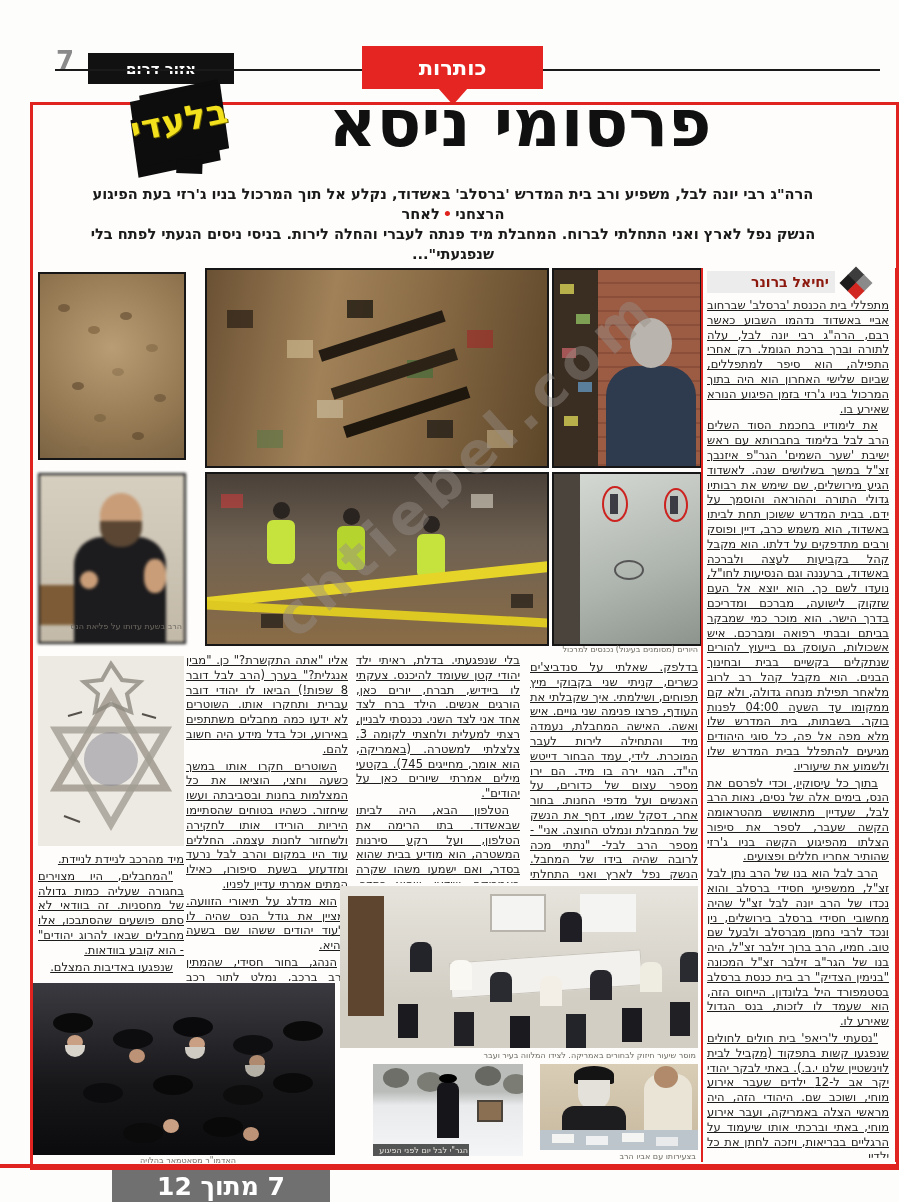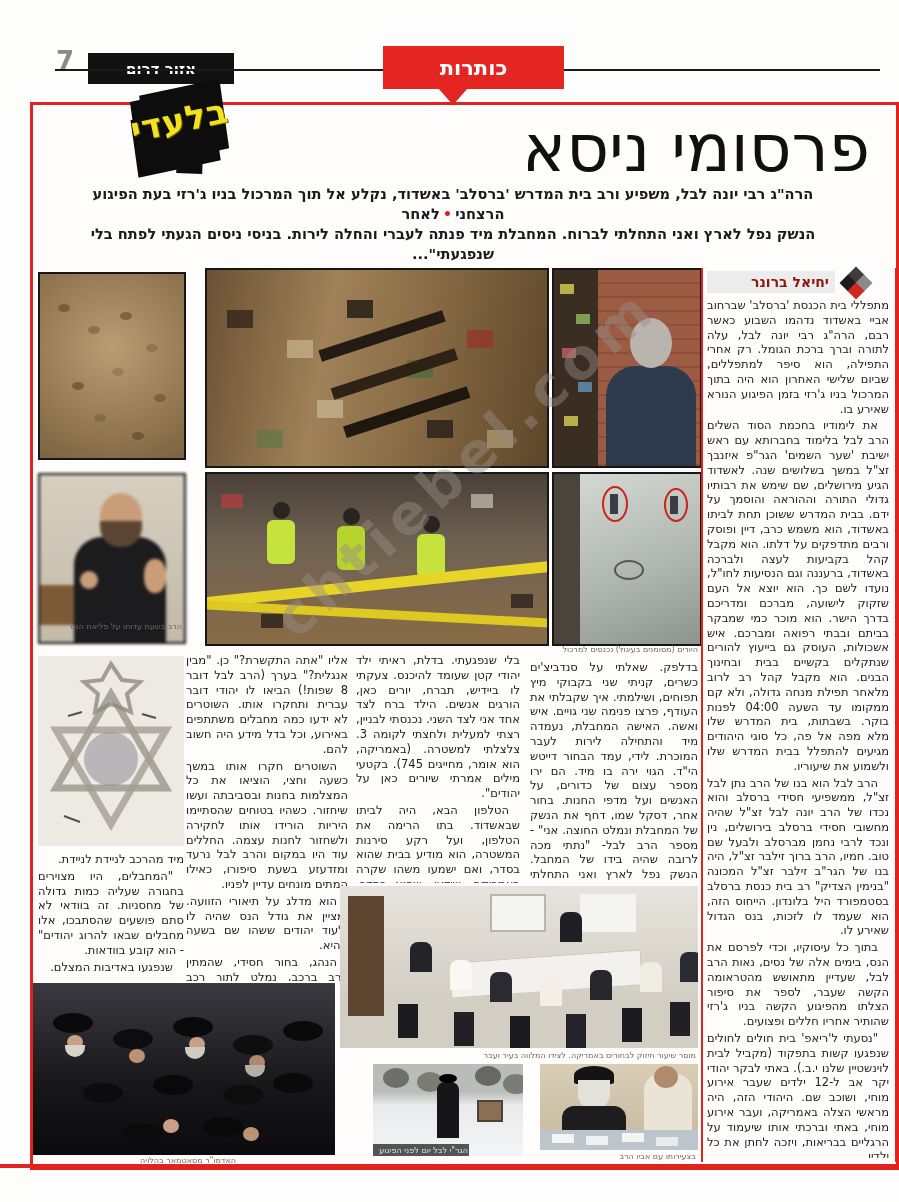--- a/index.html
+++ b/index.html
@@ -5,47 +5,47 @@
   html,body{margin:0;padding:0;background:#ffffff;}
   #page{position:relative;width:899px;height:1202px;background:#fdfdfc;overflow:hidden;
         font-family:"DejaVu Sans",sans-serif;}
   .abs{position:absolute;}
   
   #pagenum{left:56px;top:46px;font-size:26px;color:#8a8a8a;font-weight:bold;}
   #section-box{left:88px;top:53px;width:146px;height:31px;background:#111;color:#fff;
       display:flex;align-items:center;justify-content:center;font-size:15px;font-weight:bold;direction:rtl;}
   #header-rule{left:55px;top:69px;width:825px;height:2px;background:#1a1a1a;}
   #tab{left:362px;top:46px;width:181px;height:43px;background:#e42522;color:#fff;
-      display:flex;align-items:center;justify-content:center;font-size:21px;font-weight:bold;direction:rtl;margin-left:21px;}
+      display:flex;align-items:center;justify-content:center;font-size:21px;font-weight:bold;direction:rtl;}
   #tab-pointer{left:438px;top:88px;width:0;height:0;border-left:15px solid transparent;
       border-right:15px solid transparent;border-top:17px solid #e42522;}
   
   #red-box{left:30px;top:102px;width:863px;height:1062px;border:3px solid #e0231e;background:#fefdfb;}
   
   #stamp{left:122px;top:84px;width:118px;height:96px;transform:rotate(-4deg);}
   #stamp-block{position:absolute;left:12px;top:8px;width:92px;height:66px;background:#0d0d0d;
       transform:rotate(-8deg) skewX(-4deg);box-shadow:-6px 14px 0 -4px #0d0d0d,4px -10px 0 -6px #0d0d0d;}
   #stamp-text{position:absolute;left:6px;top:16px;width:104px;text-align:center;color:#f2e11c;
       font-size:34px;font-weight:900;transform:rotate(-8deg);direction:rtl;letter-spacing:1px;
       text-shadow:1px 1px 0 #6b6100;}
   #stamp-chip{position:absolute;left:52px;top:76px;width:26px;height:14px;background:#0d0d0d;transform:rotate(6deg);}
   
-  #headline{left:170px;top:113px;width:700px;text-align:right;font-size:66px;font-weight:400;
+  #headline{left:170px;top:88px;width:700px;text-align:center;font-size:66px;font-weight:700;
       color:#101010;direction:rtl;letter-spacing:0;line-height:72px;}
   #deck{left:48px;top:184px;width:810px;direction:rtl;text-align:center;font-size:14.6px;
       font-weight:bold;color:#1a1a1a;line-height:20px;}
   .red-bullet{color:#e0231e;font-weight:900;padding:0 3px;}
   
   .photo{position:absolute;border:2px solid #161616;overflow:hidden;background:#c8c2b6;}
   .cap{position:absolute;font-size:8px;color:#6e6a62;direction:rtl;text-align:right;
       white-space:nowrap;overflow:hidden;}
   
   .col{position:absolute;direction:rtl;text-align:justify;font-size:11.5px;line-height:14.8px;
       color:#1d1d1d;overflow:hidden;font-family:"DejaVu Sans",sans-serif;}
-  .col p{margin:0 0 2px 0;text-indent:11px;}
+  .col p{margin:0 0 2px 0;text-indent:11px;text-decoration:underline;}
   .col p:first-child{text-indent:0;}
   
   #right-col-wrap{left:701px;top:268px;width:192px;height:894px;border-right:2px solid #e0231e;
       border-left:2px solid #e0231e;}
   #byline-bar{position:absolute;left:4px;top:3px;width:128px;height:22px;background:#ececec;
       display:flex;align-items:center;justify-content:flex-start;direction:rtl;padding-right:6px;box-sizing:border-box;}
   #byline-name{font-size:14px;font-weight:bold;color:#8c180e;}
   #byline-icon{position:absolute;left:138px;top:0px;width:30px;height:30px;}
   .dia{position:absolute;width:12px;height:12px;transform:rotate(45deg);}
   
@@ -142,21 +142,21 @@
 
   <div class="col" style="left:530px;top:660px;width:168px;height:222px;">
       <p>בדלפק. שאלתי על סנדביצ'ים כשרים, קניתי שני בקבוקי מיץ תפוחים, ושילמתי. איך שקבלתי את העודף, פרצו פנימה שני גויים. איש ואשה. האישה המחבלת, נעמדה מיד והתחילה לירות לעבר המוכרת. לידי, עמד הבחור דייטש הי"ד. הגוי ירה בו מיד. הם ירו מספר עצום של כדורים, על האנשים ועל מדפי החנות. בחור אחר, דסקל שמו, דחף את הנשק של המחבלת ונמלט החוצה. אני" - מספר הרב לבל- "נתתי מכה לרובה שהיה בידו של המחבל. הנשק נפל לארץ ואני התחלתי לברוח. המחבלת מיד פנתה לעברי והחלה לירות. בניסי ניסים הגעתי לפתח</p>
     </div>
   <div class="col" style="left:356px;top:653px;width:164px;height:230px;">
       <p>בלי שנפגעתי. בדלת, ראיתי ילד יהודי קטן שעומד להיכנס. צעקתי לו ביידיש, תברח, יורים כאן, הורגים אנשים. הילד ברח לצד אחד אני לצד השני. נכנסתי לבניין, רצתי למעלית ולחצתי לקומה 3. צלצלתי למשטרה. (באמריקה, הוא אומר, מחייגים 745). בקטעי מילים אמרתי שיורים כאן על יהודים".</p>
       <p>הטלפון הבא, היה לביתו שבאשדוד. בתו הרימה את הטלפון, ועל רקע סירנות המשטרה, הוא מודיע בבית שהוא בסדר, ואם ישמעו משהו שקרה באמריקה. שידעו, שהוא בסדר. כמה דקות אחרי, שוטרים פרצו לבניין. הגיעו</p>
     </div>
   <div class="col" style="left:186px;top:653px;width:162px;height:328px;">
       <p>אליו "אתה התקשרת?" כן. "מבין אנגלית?" בערך (הרב לבל דובר 8 שפות!) הביאו לו יהודי דובר עברית ותחקרו אותו. השוטרים לא ידעו כמה מחבלים משתתפים באירוע, וכל בדל מידע היה חשוב להם.</p>
-      <p>השוטרים חקרו אותו במשך כשעה וחצי, הוציאו את כל המצלמות בחנות ובסביבתה ועשו שיחזור. כשהיו בטוחים שהסתיימו היריות הורידו אותו לחקירה ולשחזור לחנות עצמה. החללים עוד היו במקום והרב לבל נרעד ומזדעזע בשעת סיפורו, כאילו המתים מונחים עדיין לפניו.</p>
+      <p>השוטרים חקרו אותו במשך כשעה וחצי, הוציאו את כל המצלמות בחנות ובסביבתה ועשו שיחזור. כשהיו בטוחים שהסתיימו היריות הורידו אותו לחקירה ולשחזור לחנות עצמה. החללים עוד היו במקום והרב לבל נרעד ומזדעזע בשעת סיפורו, כאילו המתים אמרתי עדיין לפניו.</p>
       <p>הוא מדלג על תיאורי הזוועה. ומציין את גודל הנס שהיה לו ולעוד יהודים ששהו שם בשעה ההיא.</p>
       <p>הנהג, בחור חסידי, שהמתין לרב ברכב, נמלט לתוך רכב משטרתי שעצר לידו וברח לו לצאת</p>
     </div>
   <div class="col" style="left:38px;top:852px;width:146px;height:128px;">
       <p>מיד מהרכב לניידת לניידת.</p>
       <p>"המחבלים, היו מצוירים בחגורה שעליה כמות גדולה של מחסניות. זה בוודאי לא סתם פושעים שהסתבכו, אלו מחבלים שבאו להרוג יהודים" - הוא קובע בוודאות.</p>
       <p>שנפגעו באדיבות המצלם.</p>
     </div>
 
   <div class="photo" style="left:33px;top:983px;width:302px;height:172px;border:none;background:linear-gradient(#3a3a40,#17171a 60%,#0b0b0d);">
@@ -201,23 +201,24 @@
       <div class="dia" style="left:1px;top:9px;background:#1c1c1c;"></div>
       <div class="dia" style="left:17px;top:9px;background:#8a8a8a;"></div>
       <div class="dia" style="left:9px;top:17px;background:#d22620;"></div>
     </div>
     <div id="byline-bar">
       <span id="byline-name">יחיאל ברונר</span>
     </div>
     <div class="col" style="left:4px;top:30px;width:182px;height:860px;">
         <p>מתפללי בית הכנסת 'ברסלב' שברחוב אביי באשדוד נדהמו השבוע כאשר רבם, הרה"ג רבי יונה לבל, עלה לתורה וברך ברכת הגומל. רק אחרי התפילה, הוא סיפר למתפללים, שביום שלישי האחרון הוא היה בתוך המרכול בניו ג'רזי בזמן הפיגוע הנורא שאירע בו.</p>
         <p>את לימודיו בחכמת הסוד השלים הרב לבל בלימוד בחברותא עם ראש ישיבת 'שער השמים' הגר"פ איזנבך זצ"ל במשך בשלושים שנה. לאשדוד הגיע מירושלים, שם שימש את רבותיו גדולי התורה וההוראה והוסמך על ידם. בבית המדרש ששוכן תחת לביתו באשדוד, הוא משמש כרב, דיין ופוסק ורבים מתדפקים על דלתו. הוא מקבל קהל בקביעות לעצה ולברכה באשדוד, ברעננה וגם הנסיעות לחו"ל, נועדו לשם כך. הוא יוצא אל העם שזקוק לישועה, מברכם ומדריכם בדרך הישר. הוא מוכר כמי שמבקר בביתם ובבתי רפואה ומברכם. איש אשכולות, העוסק גם בייעוץ להורים שנתקלים בקשיים בבית ובחינוך הבנים. הוא מקבל קהל רב לרוב מלאחר תפילת מנחה גדולה, ולא קם ממקומו עד השעה 04:00 לפנות בוקר. בשבתות, בית המדרש שלו מלא מפה אל פה, כל סוגי היהודים מגיעים להתפלל בבית המדרש שלו ולשמוע את שיעוריו.</p>
+        <p>בתוך כל עיסוקיו, וכדי לפרסם את הנס, בימים אלה של נסים, נאות הרב לבל, שעדיין מתאושש מהטראומה הקשה שעבר, לספר את סיפור הצלתו מהפיגוע הקשה בניו ג'רזי שהותיר אחריו חללים ופצועים.</p>
         <p>הרב לבל הוא בנו של הרב נתן לבל זצ"ל, ממשפיעי חסידי ברסלב והוא נכדו של הרב יונה לבל זצ"ל שהיה מחשובי חסידי ברסלב בירושלים, נין ונכד לרבי נחמן מברסלב ולבעל שם טוב. חמיו, הרב ברוך זילבר זצ"ל, היה בנו של הגר"ב זילבר זצ"ל המכונה "בנימין הצדיק" רב בית כנסת ברסלב בסטמפורד היל בלונדון. הייחוס הזה, הוא שעמד לו לזכות, בנס הגדול שאירע לו.</p>
-        <p>בתוך כל עיסוקיו, וכדי לפרסם את הנס, בימים אלה של נסים, נאות הרב לבל, שעדיין מתאושש מהטראומה הקשה שעבר, לספר את סיפור הצלתו מהפיגוע הקשה בניו ג'רזי שהותיר אחריו חללים ופצועים.</p>
         <p>"נסעתי ל'ריאפ' בית חולים לחולים שנפגעו קשות בתפקוד (מקביל לבית לוינשטיין שלנו י.ב.). באתי לבקר יהודי יקר אב ל-12 ילדים שעבר אירוע מוחי, ושוכב שם. היהודי הזה, היה מראשי הצלה באמריקה, ועבר אירוע מוחי, באתי וברכתי אותו שיעמוד על הרגליים בבריאות, ויזכה לחתן את כל ילדיו.</p>
       </div>
   </div>
 
   <div class="abs" id="watermark">chtiebel.com</div>
 
   <div class="abs" id="footer-rule"></div>
+  <div class="abs" id="pager">7 מתוך 12</div>
 
 </div>
 
 </body></html>

